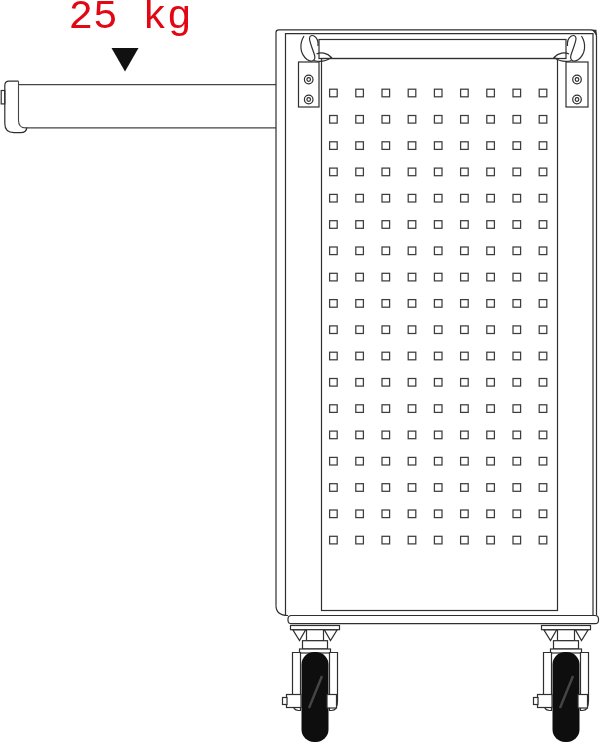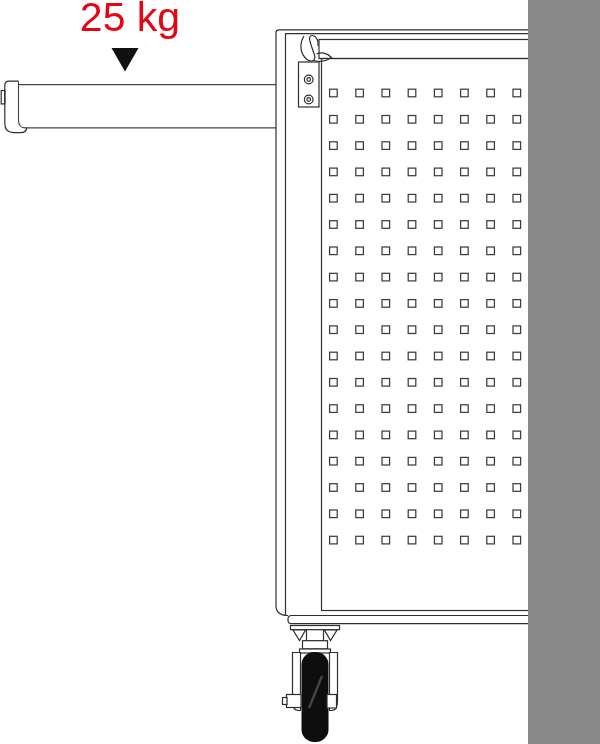--- a/index.html
+++ b/index.html
@@ -6,24 +6,24 @@
     --accent-red:#e30613;
     --line:#2f2f2f;
     --line-light:#454545;
     --wheel:#0e0e0e;
     --arrow:#111111;
     --paper:#ffffff;
   }
   html,body{margin:0;padding:0;background:#888;}
   .canvas{
     position:relative;
-    width:528px;height:744px;
+    width:600px;height:744px;
     background:var(--paper);
     overflow:hidden;
-    font-family:Liberation Sans, sans-serif;
+    font-family:Liberation Mono, monospace;
   }
   .load-label{
     position:absolute;
     left:55px;top:-6px;width:150px;
     text-align:center;
     font-size:41px;
     font-weight:400;
     color:var(--accent-red);
     letter-spacing:0px;
     line-height:46px;

